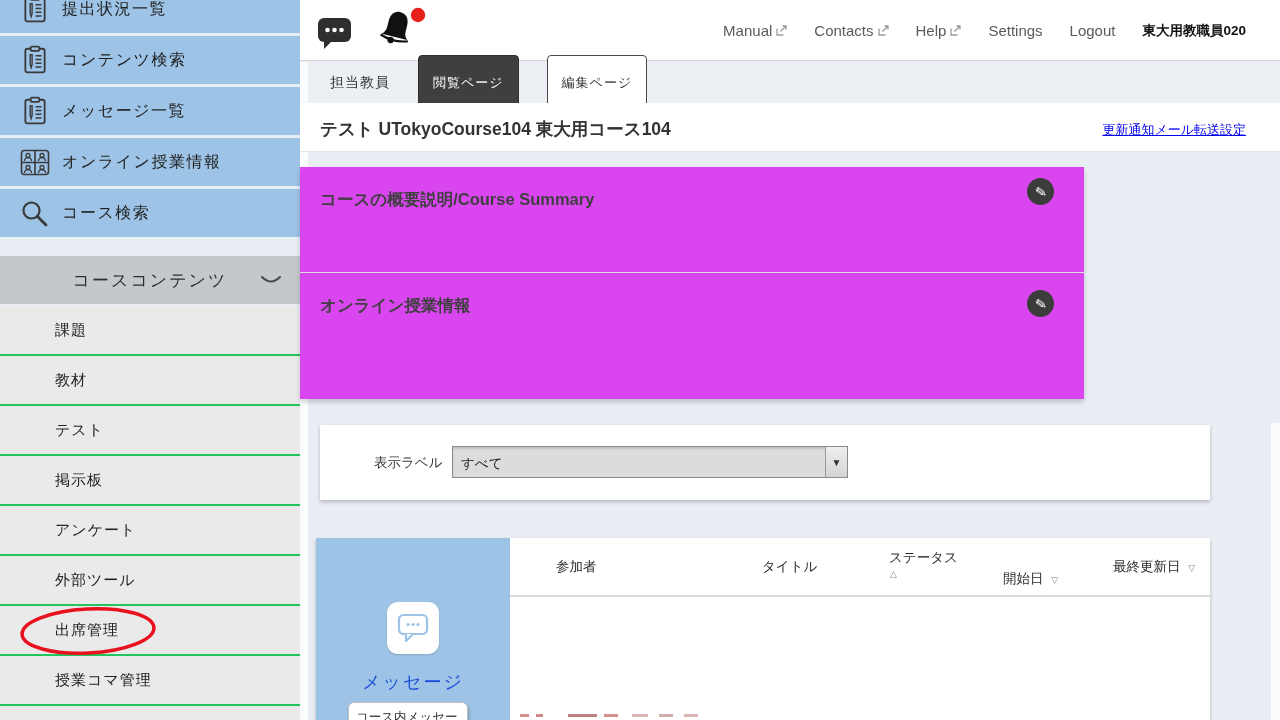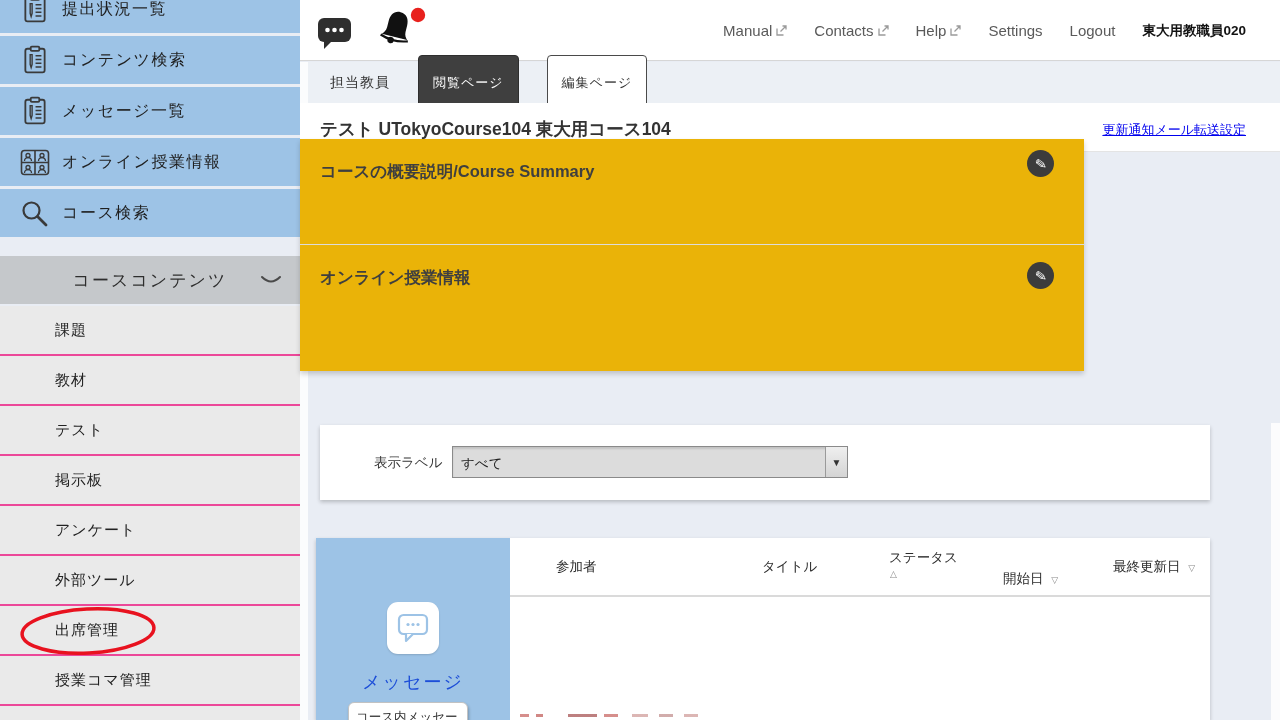--- a/index.html
+++ b/index.html
@@ -11,21 +11,21 @@
   .sidebar { position:absolute; left:0; top:0; width:300px; height:720px; background:#E9EDF4; }
   .s-top { margin-top:-15px; }
   .s-item { height:48px; background:#9DC3E6; margin-bottom:3px; display:flex; align-items:center; cursor:pointer; }
   .s-item .ic { width:62px; padding-left:20px; display:flex; align-items:center; }
   .s-item .lbl { font-size:16px; color:#1F1F1F; letter-spacing:1.5px; }
   .s-gap { height:16px; }
   .s-group { height:48px; background:#C5C8CB; display:flex; align-items:center; justify-content:center; position:relative; cursor:pointer; }
   .s-group .lbl { font-size:17px; color:#2E2E2E; letter-spacing:2px; }
   .s-group .chev { position:absolute; right:18px; top:18px; }
   .s-sub { margin-top:2px; }
-  .c-item { height:50px; background:#EAEAEA; border-bottom:2px solid #ec4899; display:flex; align-items:center; padding-left:55px; font-size:15px; color:#222; letter-spacing:1px; cursor:pointer; }
+  .c-item { height:50px; background:#EAEAEA; border-bottom:2px solid #22c55e; display:flex; align-items:center; padding-left:55px; font-size:15px; color:#222; letter-spacing:1px; cursor:pointer; }
   .c-fill { height:18px; background:#EAEAEA; }
   .annot { position:absolute; left:16px; top:605px; width:146px; height:52px; pointer-events:none; }
 
   
   .left-strip { position:absolute; left:300px; top:62px; width:8px; height:658px; background:#FBFCFD; }
   .topbar { position:absolute; left:300px; top:0; width:980px; height:61px; background:#fff; border-bottom:1px solid #D6D6D6; }
   .topbar .bubble { position:absolute; left:18px; top:16px; cursor:pointer; }
   .topbar .bellwrap { position:absolute; left:80px; top:7px; width:42px; height:46px; cursor:pointer; }
   .bell-svg { transform:rotate(14deg); }
   .top-links { position:absolute; right:34px; top:0; height:61px; display:flex; align-items:center; gap:27px; }
@@ -38,21 +38,21 @@
   .tabbtn { font-size:13px; border-radius:4px; padding:18px 14px; letter-spacing:1px; cursor:pointer; }
   .tab-active { background:#3F3F3F; color:#fff; border:1px solid #2E2E2E; }
   .tab-idle { background:#fff; color:#333; border:1px solid #4A4A4A; }
 
   
   .titlebar { position:absolute; left:300px; top:103px; width:980px; height:49px; background:#fff; border-bottom:1px solid #E4E4E4; }
   .titlebar h1 { position:absolute; left:20px; top:14px; font-size:17.5px; color:#333; font-weight:bold; }
   .notify-link { position:absolute; right:34px; top:18px; font-size:13px; color:#0000EE; text-decoration:underline; cursor:pointer; }
 
   
-  .sections { position:absolute; left:300px; top:139px; width:784px; height:232px; background:#eab308; box-shadow:0 3px 5px rgba(0,0,0,.18); }
+  .sections { position:absolute; left:300px; top:167px; width:784px; height:232px; background:#d946ef; box-shadow:0 3px 5px rgba(0,0,0,.18); }
   .section { position:relative; }
   .sec1 { height:106px; border-bottom:1px solid #DCDCDC; }
   .sec2 { height:125px; }
   .section h2 { padding:22px 0 0 20px; font-size:16.5px; color:#3F3F3F; font-weight:bold; }
   .editbtn { position:absolute; right:30px; width:27px; height:27px; border-radius:50%; background:#3C3C3C; color:#fff; display:flex; align-items:center; justify-content:center; font-size:14px; cursor:pointer; }
   .sec1 .editbtn { top:11px; }
   .sec2 .editbtn { top:17px; }
   .editbtn .pen { display:inline-block; transform:rotate(-8deg); }
 
   

